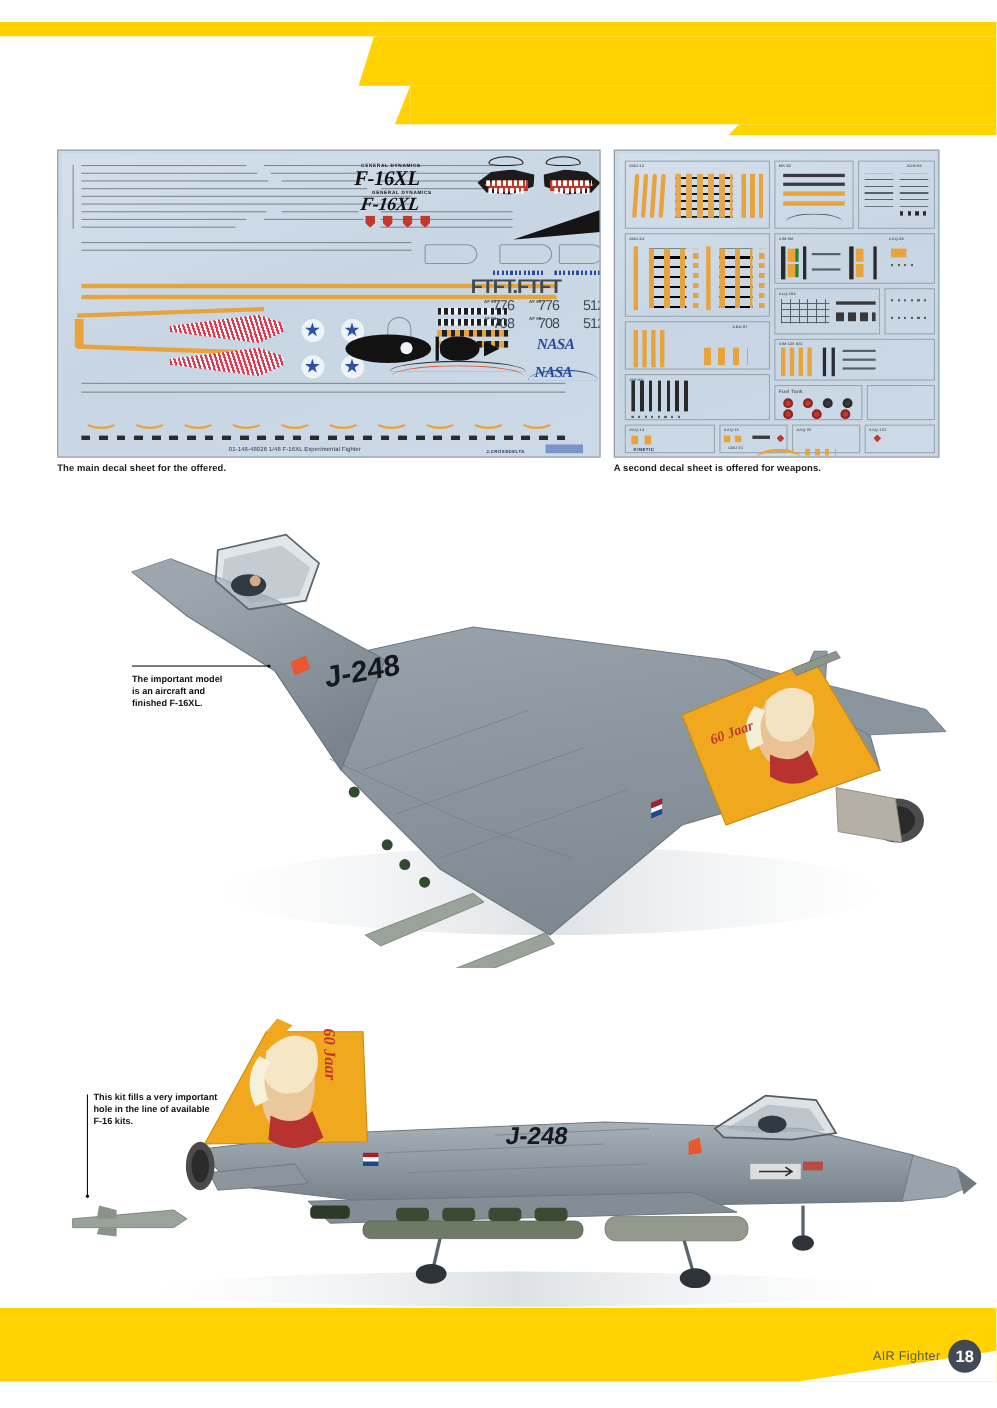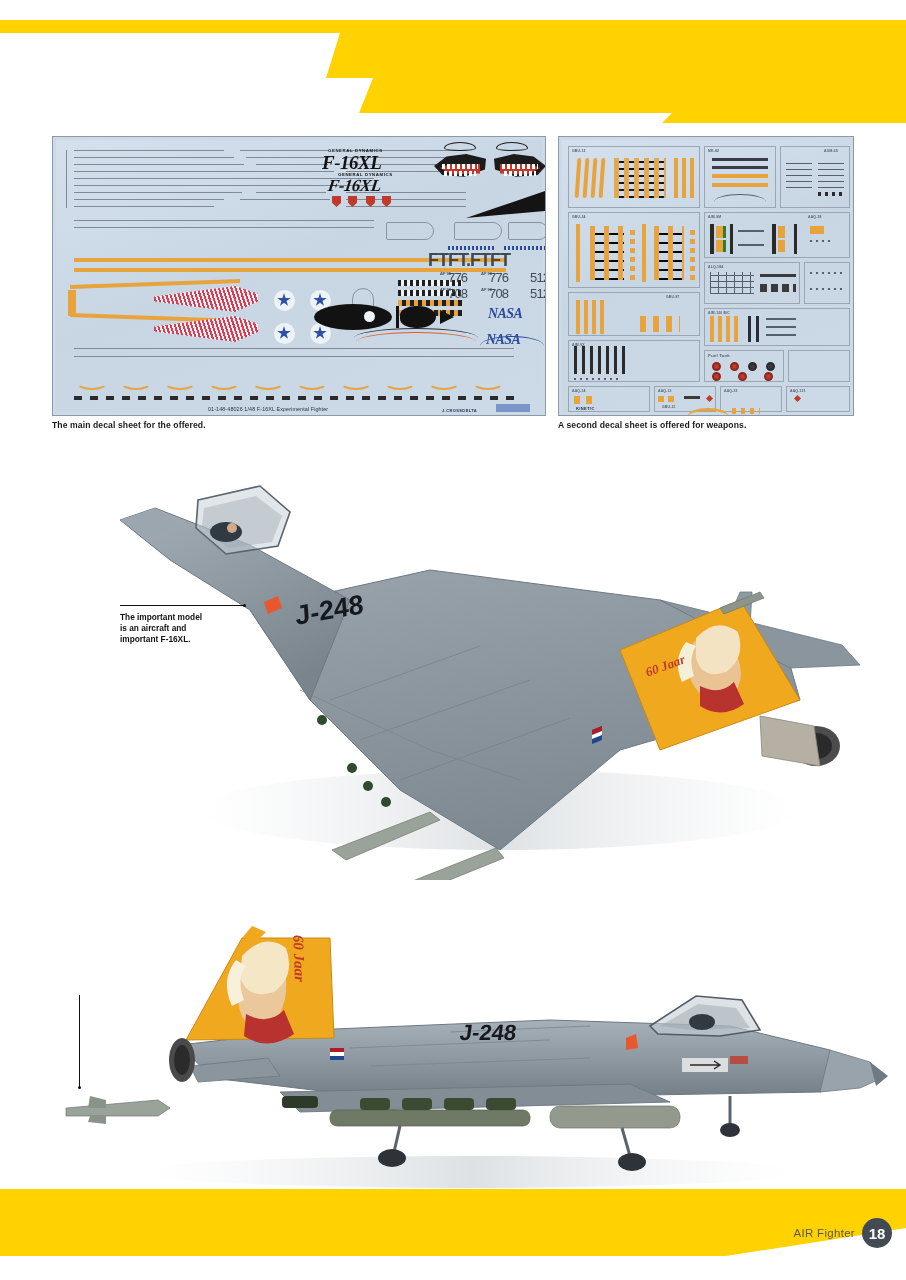--- a/index.html
+++ b/index.html
@@ -564,21 +564,21 @@
     </svg>
     <div class="jnum" style="left:195px;top:145px;font-size:27px;transform:rotate(-10deg) skewX(-6deg);">J-248</div>
     <div class="tailtext" style="left:545px;top:208px;font-size:13px;transform:rotate(-20deg);">60 Jaar</div>
   </div>
 
   <div class="lead" style="left:120px;top:605px;width:125px;height:1px;"></div>
   <div class="leaddot" style="left:243px;top:604px;"></div>
   <div class="callout" style="left:120px;top:612px;width:110px;">
     <div>The important model</div>
     <div>is an aircraft and</div>
-    <div>important F-16XL.</div>
+    <div>finished F-16XL.</div>
   </div>
 
   <div class="photo" style="left:30px;top:880px;width:860px;height:310px;">
     <svg viewBox="0 0 860 310" width="860" height="310" style="display:block;">
       <defs>
         <linearGradient id="fus2" x1="0" y1="0" x2="0" y2="1">
           <stop offset="0" stop-color="#a6b0b8"></stop>
           <stop offset="0.5" stop-color="#8e99a2"></stop>
           <stop offset="1" stop-color="#757f88"></stop>
         </linearGradient>
@@ -650,20 +650,25 @@
       <rect x="700" y="176" width="18" height="8" fill="#c0392b" opacity="0.8"></rect>
 
       <path d="M320 168 L520 160 M340 186 L560 178 M420 152 L560 146" stroke="#7b858e" stroke-width="0.8" fill="none"></path>
     </svg>
     <div class="jnum" style="left:430px;top:140px;font-size:22px;transform:skewX(-8deg);">J-248</div>
     <div class="tailtext" style="left:245px;top:70px;font-size:15px;transform:rotate(88deg);">60 Jaar</div>
   </div>
 
   <div class="lead" style="left:79px;top:995px;width:1px;height:92px;"></div>
   <div class="leaddot" style="left:78px;top:1086px;"></div>
+  <div class="callout" style="left:85px;top:992px;width:175px;">
+    <div>This kit fills a very important</div>
+    <div>hole in the line of available</div>
+    <div>F-16 kits.</div>
+  </div>
 
   <div class="ftr-bar-low"></div>
   <div class="ftr-bar-main"></div>
   <div class="ftr-meta">
     <div class="ftr-edition">AIR Fighter</div>
     <div class="ftr-pageno">18</div>
   </div>
 
 </div>
 

